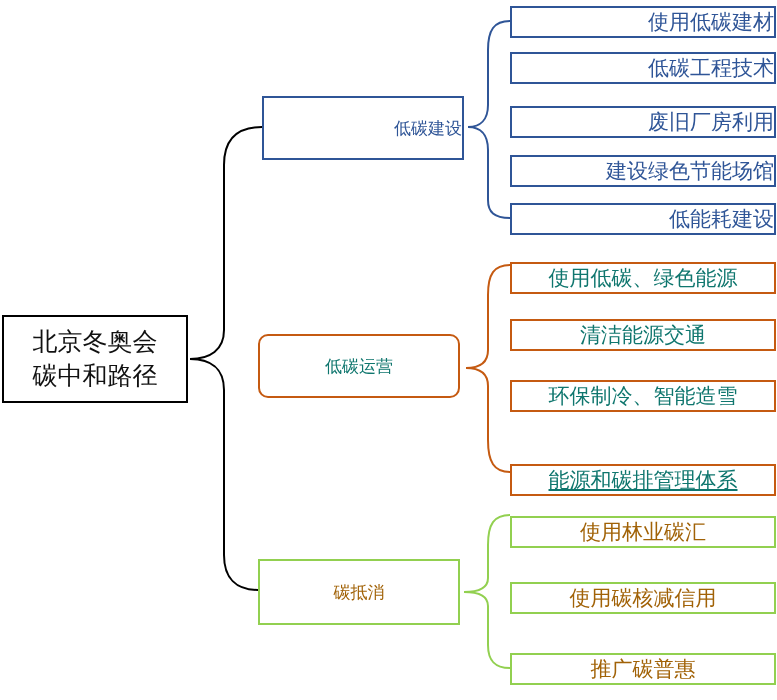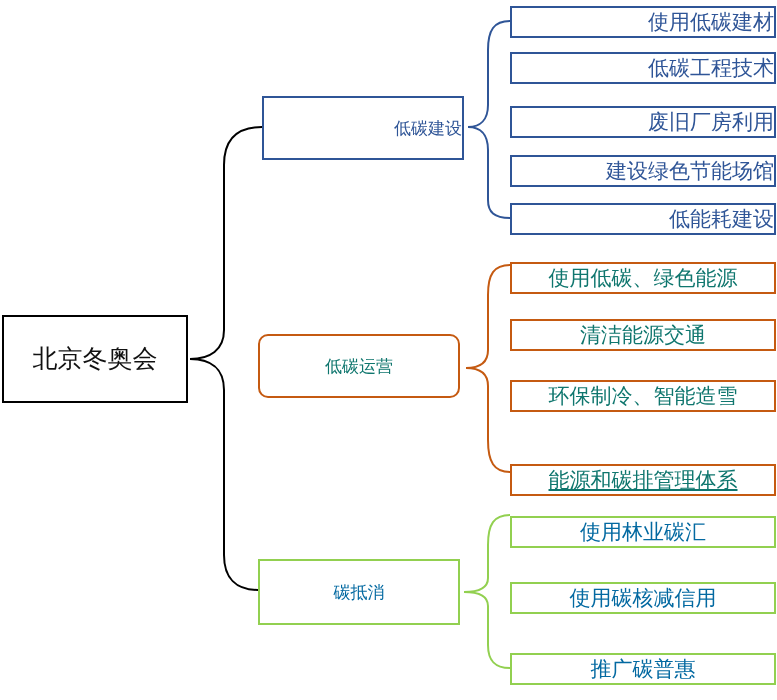--- a/index.html
+++ b/index.html
@@ -6,40 +6,41 @@
   body { width:777px; height:700px; position:relative; overflow:hidden;
          font-family:"DejaVu Sans", sans-serif; }
   .box { position:absolute; box-sizing:border-box; background:#fff;
          display:flex; align-items:center; justify-content:center; text-align:center; }
   .root { left:2px; top:315px; width:186px; height:88px; border:2px solid #000;
           font-size:25px; line-height:34px; color:#111; }
   .mid { width:202px; height:64px; border:2px solid; font-size:17px; }
   .leaf { left:510px; width:266px; height:32px; border:2px solid; font-size:21px; }
   .blue { border-color:#2f5597; color:#2f5597;justify-content:flex-end; }
   .orange { border-color:#c55a11; color:#0f766e; }
-  .green { border-color:#92d050; color:#0369a1; }
+  .green { border-color:#92d050; color:#a16207; }
   svg.lines { position:absolute; left:0; top:0; }
 </style>
 </head>
 <body>
 
 <svg class="lines" width="777" height="700">
 
   <path d="M 262 127 C 236 127, 224 140, 224 165 L 224 330 C 224 350, 210 359, 190 359 C 210 359, 224 368, 224 390 L 224 555 C 224 578, 236 590, 258 590" fill="none" stroke="#000" stroke-width="2"></path>
 
   <path d="M 510 21 C 494 21, 488 30, 488 50 L 488 105 C 488 120, 480 127, 468 127 C 480 127, 488 134, 488 150 L 488 200 C 488 212, 494 218, 510 218" fill="none" stroke="#2f5597" stroke-width="2"></path>
 
   <path d="M 510 265 C 494 265, 488 274, 488 295 L 488 350 C 488 362, 480 368, 466 368 C 480 368, 488 374, 488 386 L 488 440 C 488 462, 494 472, 510 472" fill="none" stroke="#c55a11" stroke-width="2"></path>
 
   <path d="M 510 515 C 494 515, 488 524, 488 545 L 488 578 C 488 588, 478 592, 464 592 C 478 592, 488 596, 488 606 L 488 645 C 488 660, 494 668, 510 668" fill="none" stroke="#92d050" stroke-width="2"></path>
 </svg>
 
 <div class="box root">
   <div>
     <div>北京冬奥会</div>
+    <div>碳中和路径</div>
   </div>
 </div>
 
 <div class="box mid blue" style="left:262px;top:96px;">
   <span>低碳建设</span>
 </div>
 <div class="box mid orange" style="left:258px;top:334px;border-radius:10px;">
   <span>低碳运营</span>
 </div>
 <div class="box mid green" style="left:258px;top:559px;height:66px;">

